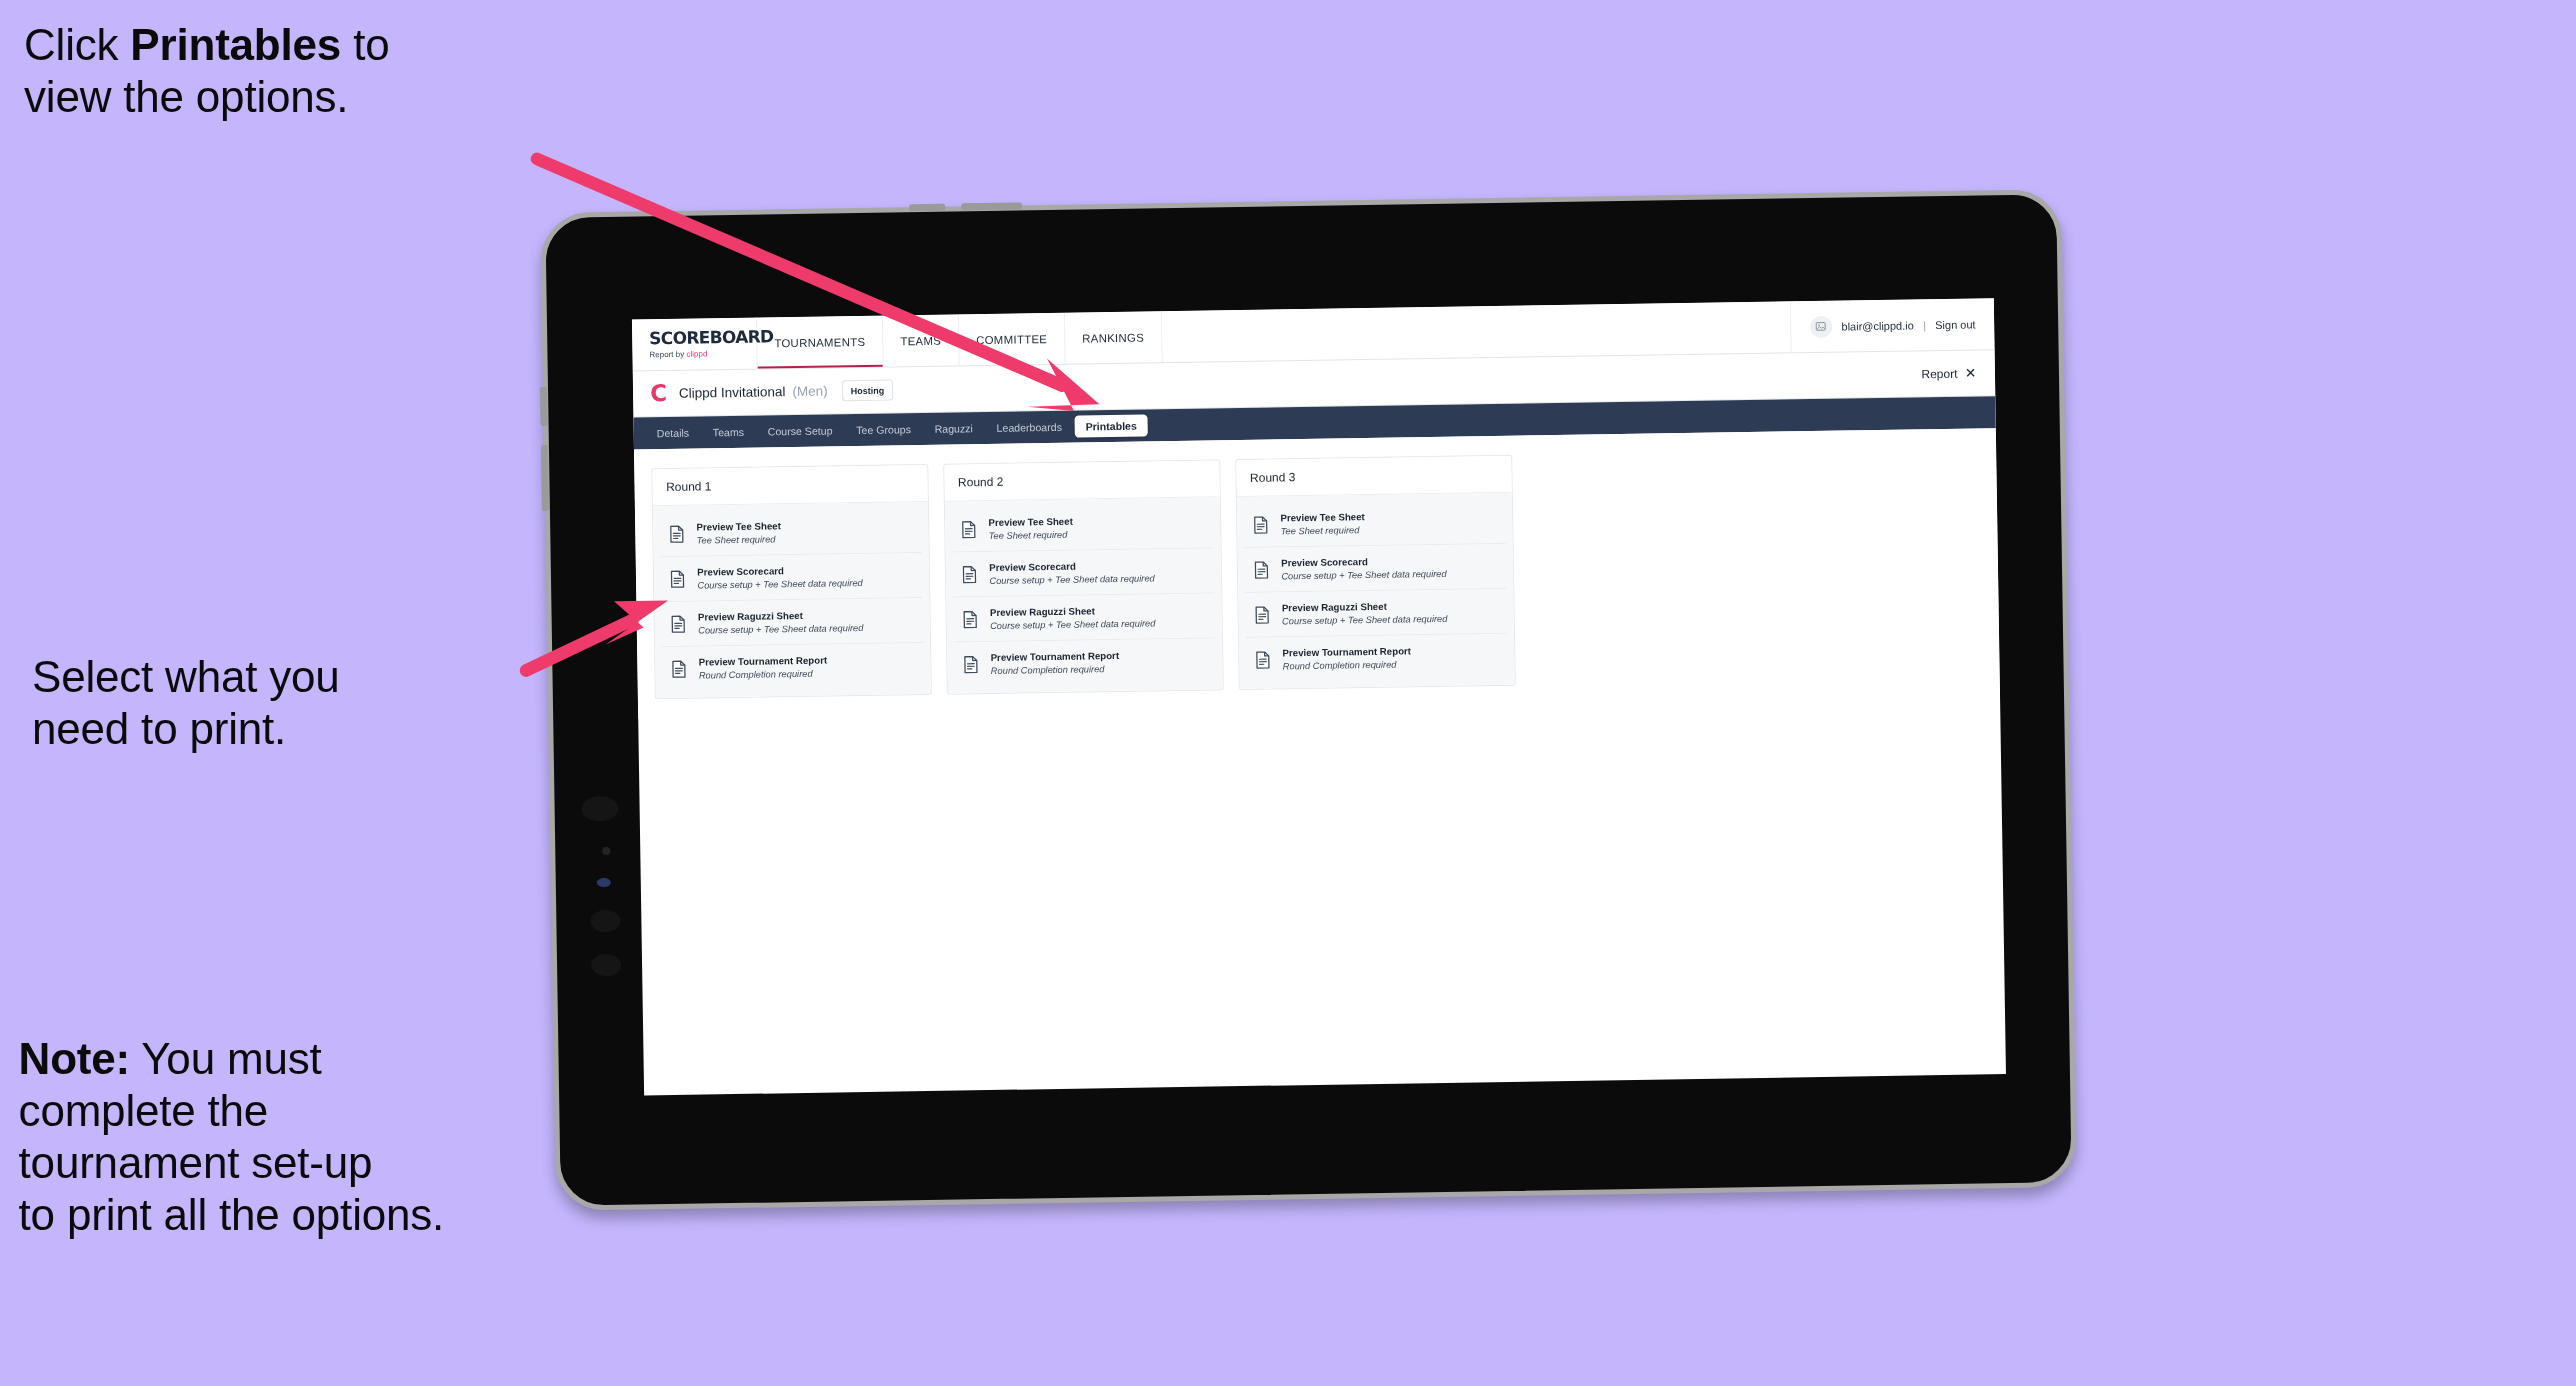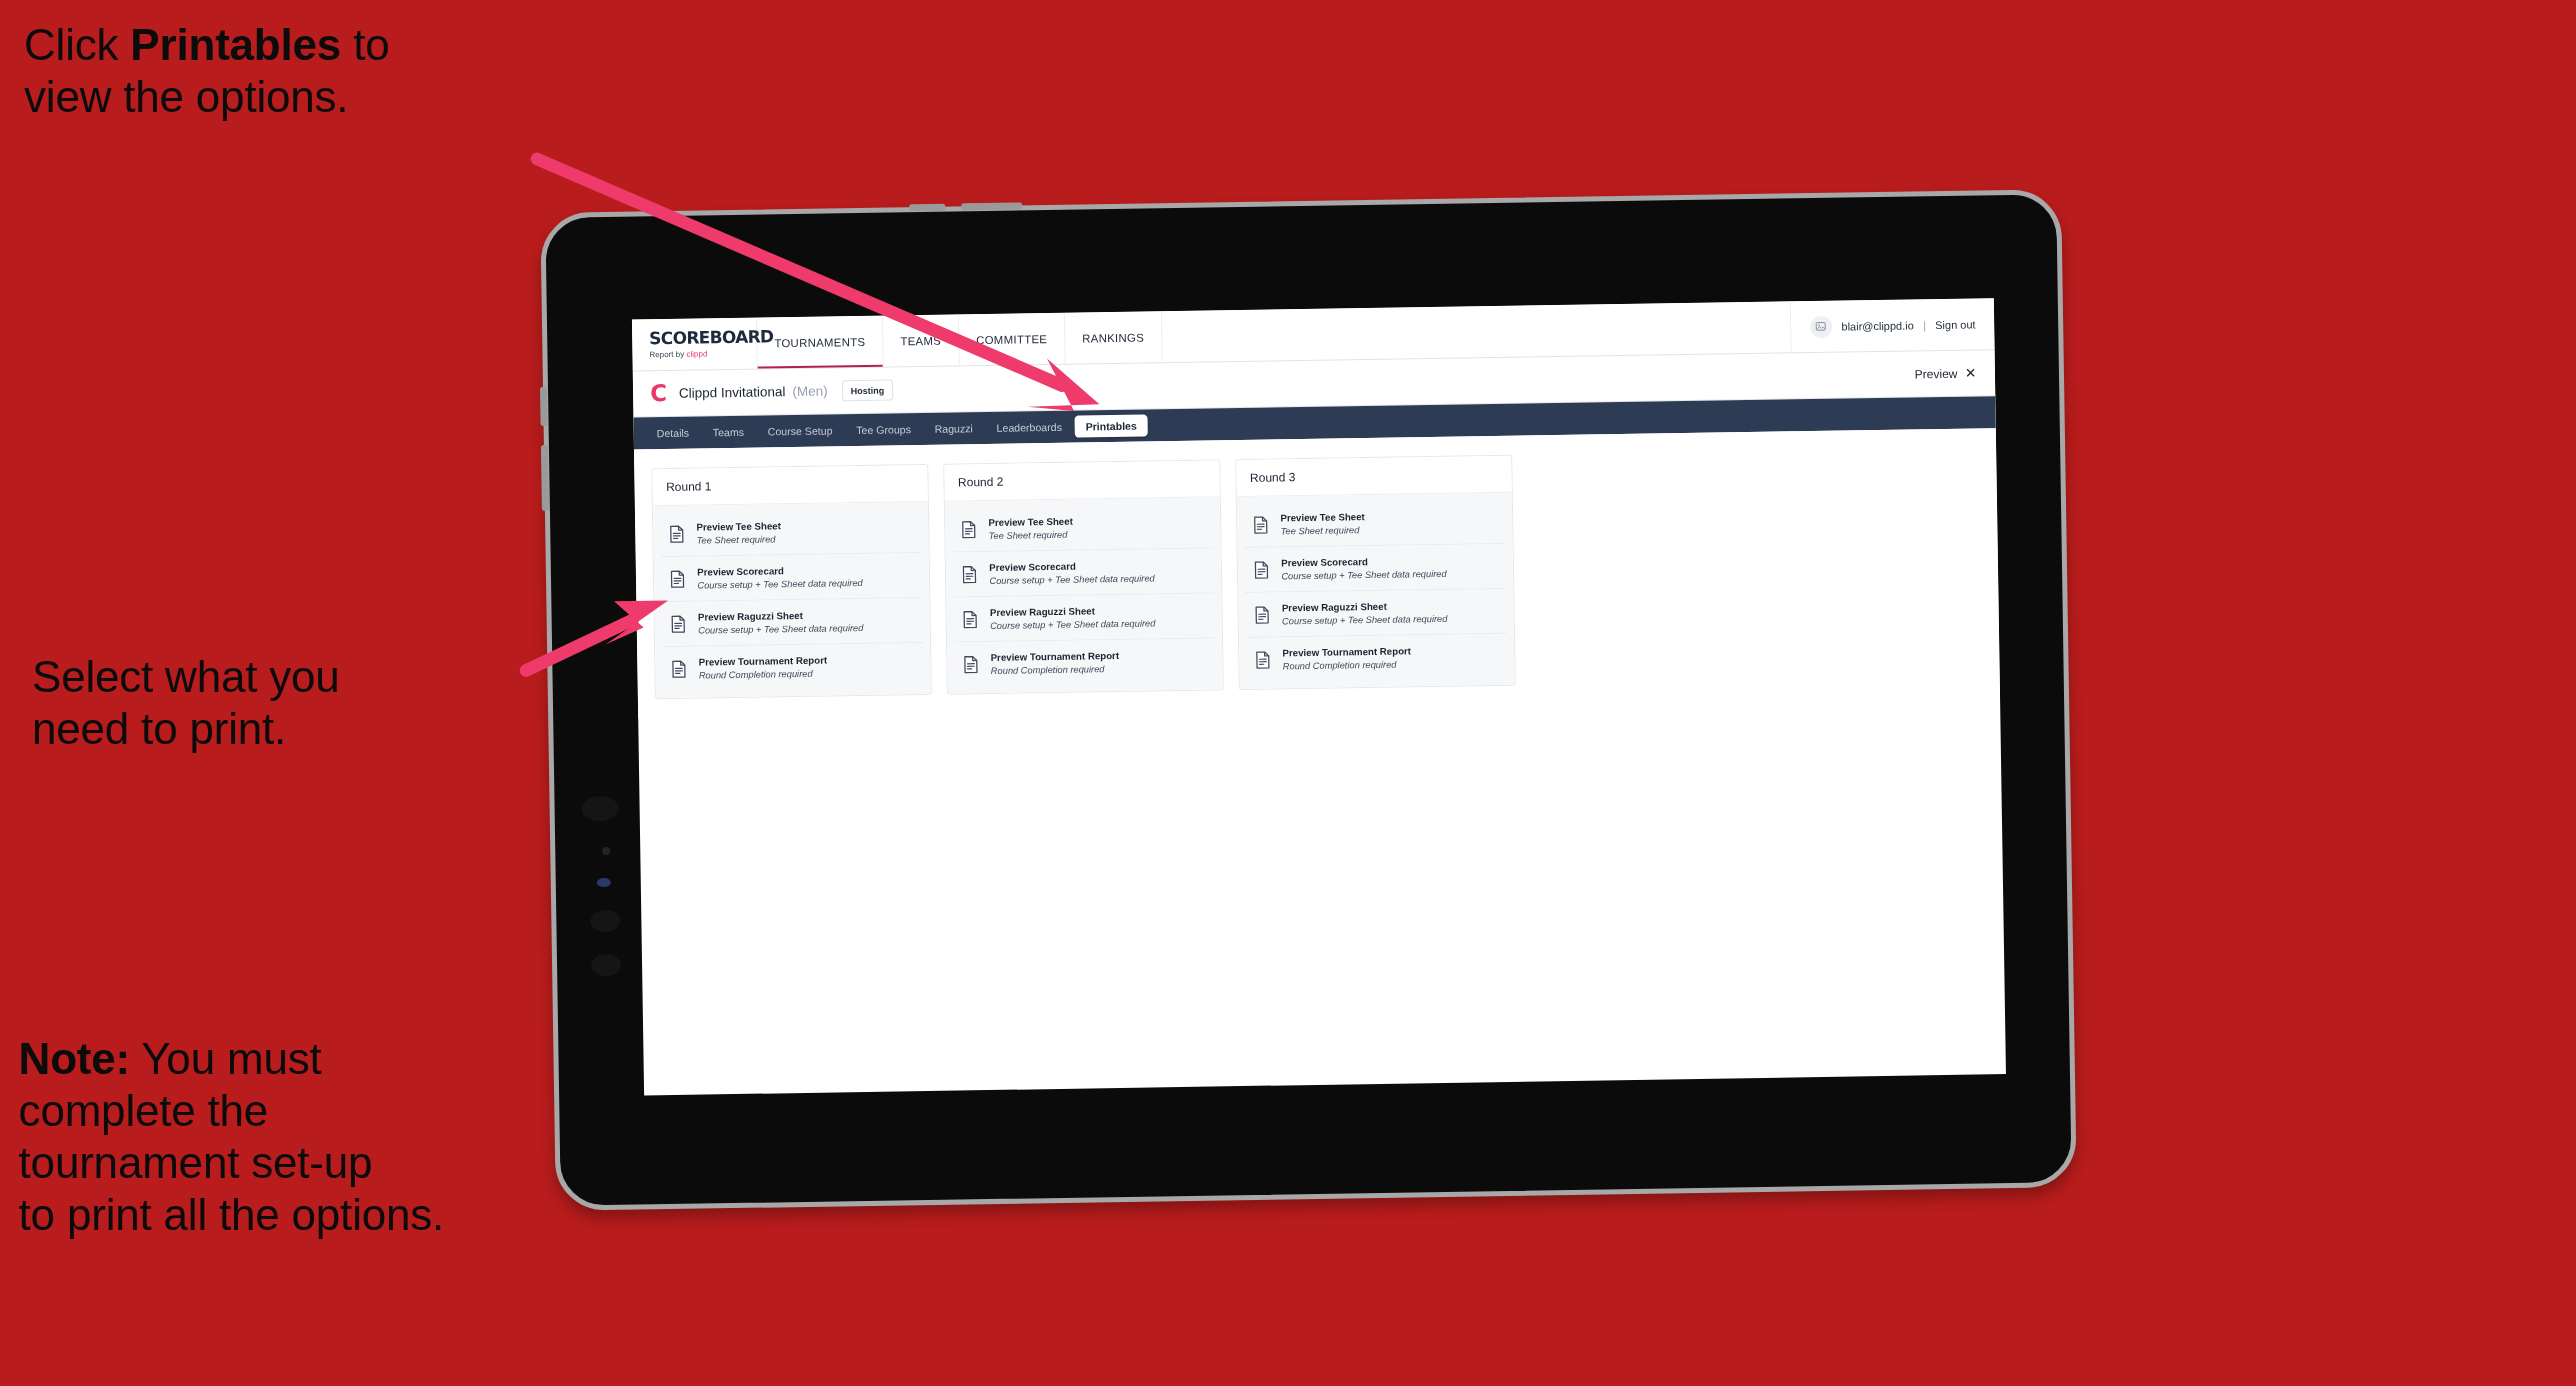--- a/index.html
+++ b/index.html
@@ -2,21 +2,21 @@
 <html style="font-size:13.5px"><head>
 <meta charset="utf-8">
 <style>
   * { box-sizing: border-box; margin: 0; padding: 0; }
   html, body {
     width: 2576px; height: 1386px;
     background: #ffffff;
     font-family: "Liberation Sans", sans-serif;
     overflow: hidden;
   }
-  #stage { position: relative; width: 2576px; height: 1386px; background:#b91c1c;padding-left:24px; }
+  #stage { position: relative; width: 2576px; height: 1386px; background:#c4b5fd;padding-left:24px; }
 
   
   .annot {
     position: absolute;
     color: #0b0b0b;
     font-family: "Liberation Sans", sans-serif;
     font-size: 44px;
     line-height: 1.18;
     letter-spacing: -0.2px;
     white-space: pre-line;
@@ -286,21 +286,21 @@
         </div>
       </div>
 
       <div id="tourney-bar">
         <div id="tourney-logo">C</div>
         <div id="tourney-name">Clippd Invitational</div>
         <div id="tourney-gender">(Men)</div>
         <div id="hosting-badge">Hosting</div>
         <div id="tourney-spacer"></div>
         <div id="cancel-btn">
-          <span>Preview</span>
+          <span>Report</span>
           <span id="cancel-x">✕</span>
         </div>
       </div>
 
       <div id="tabstrip">
         <div class="tab">Details</div>
         <div class="tab">Teams</div>
         <div class="tab">Course Setup</div>
         <div class="tab">Tee Groups</div>
         <div class="tab">Raguzzi</div>

